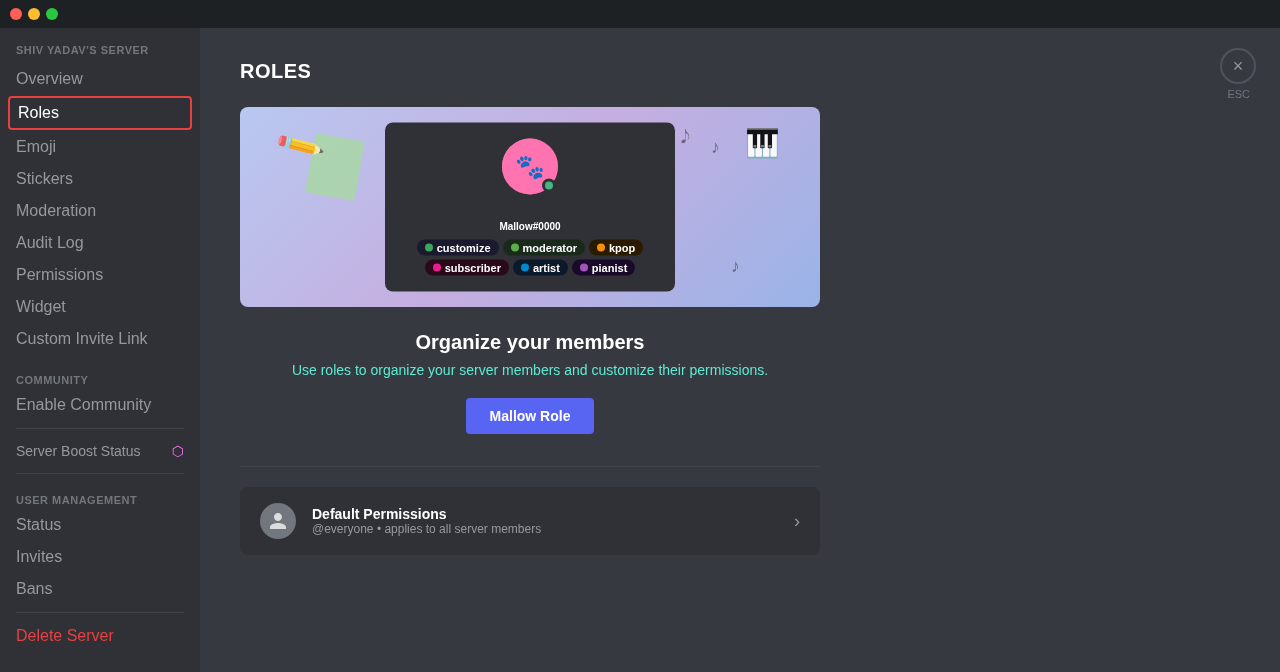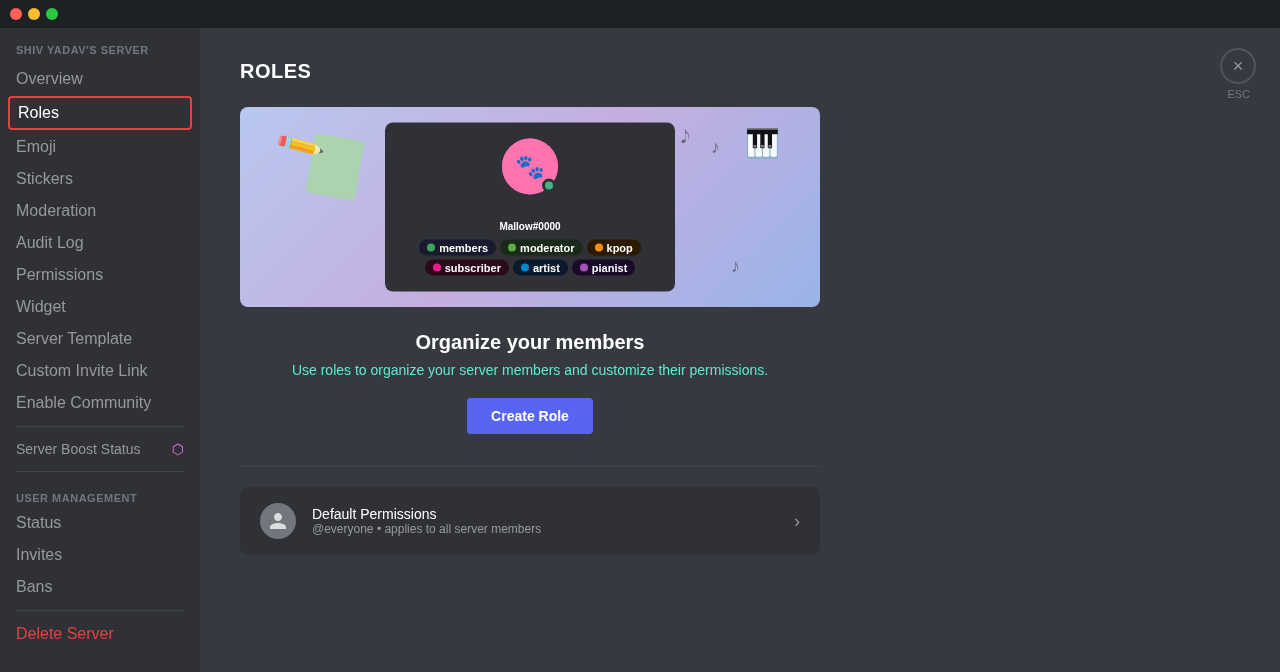--- a/index.html
+++ b/index.html
@@ -309,21 +309,21 @@
       background: #72767d;
       display: flex;
       align-items: center;
       justify-content: center;
       font-size: 18px;
       color: #dcddde;
     }
     .permissions-info {}
     .permissions-title {
       font-size: 14px;
-      font-weight: 400;
+      font-weight: 700;
       color: #fff;
     }
     .permissions-sub {
       font-size: 12px;
       color: #96989d;
     }
     .permissions-chevron {
       color: #96989d;
       font-size: 18px;
     }
@@ -392,26 +392,24 @@
     <div class="sidebar-item">
       <span>Audit Log</span>
     </div>
     <div class="sidebar-item">
       <span>Permissions</span>
     </div>
     <div class="sidebar-item">
       <span>Widget</span>
     </div>
     <div class="sidebar-item">
-      <span>Server Template</span>
-    </div>
-    <div class="sidebar-item">
       <span>Custom Invite Link</span>
     </div>
 
+    <div class="sidebar-section-label">Community</div>
     <div class="sidebar-item">
       <span>Enable Community</span>
     </div>
 
     <div class="sidebar-divider"></div>
 
     <div class="sidebar-item-boost">
       <span>Server Boost Status</span>
       <span class="boost-icon">⬡</span>
     </div>
@@ -452,21 +450,21 @@
 
       <div class="hero-card">
         <div class="hero-avatar">
           <div class="hero-avatar-inner">🐾</div>
           <div class="hero-status"></div>
         </div>
         <div class="hero-username">Mallow#0000</div>
         <div class="hero-tags">
           <div class="hero-tag tag-streamer">
             <div class="tag-dot" style="background:#3ba55c;"></div>
-            <span>members</span>
+            <span>customize</span>
           </div>
           <div class="hero-tag tag-moderator">
             <div class="tag-dot" style="background:#5cad4a;"></div>
             <span>moderator</span>
           </div>
           <div class="hero-tag tag-kpop">
             <div class="tag-dot" style="background:#f4900c;"></div>
             <span>kpop</span>
           </div>
           <div class="hero-tag tag-subscriber">
@@ -481,21 +479,21 @@
             <div class="tag-dot" style="background:#a652bb;"></div>
             <span>pianist</span>
           </div>
         </div>
       </div>
     </div>
 
     <div class="organize-section">
       <div class="organize-title">Organize your members</div>
       <div class="organize-desc">Use roles to organize your server members and customize their permissions.</div>
-      <button class="create-role-btn">Create Role</button>
+      <button class="create-role-btn">Mallow Role</button>
     </div>
 
     <div class="content-divider"></div>
 
     <div class="permissions-card">
       <div class="permissions-left">
         <div class="permissions-avatar">
           <svg width="20" height="20" viewBox="0 0 24 24" fill="#dcddde">
             <path d="M12 12c2.7 0 4.8-2.1 4.8-4.8S14.7 2.4 12 2.4 7.2 4.5 7.2 7.2 9.3 12 12 12zm0 2.4c-3.2 0-9.6 1.6-9.6 4.8v2.4h19.2v-2.4c0-3.2-6.4-4.8-9.6-4.8z"></path>
           </svg>

